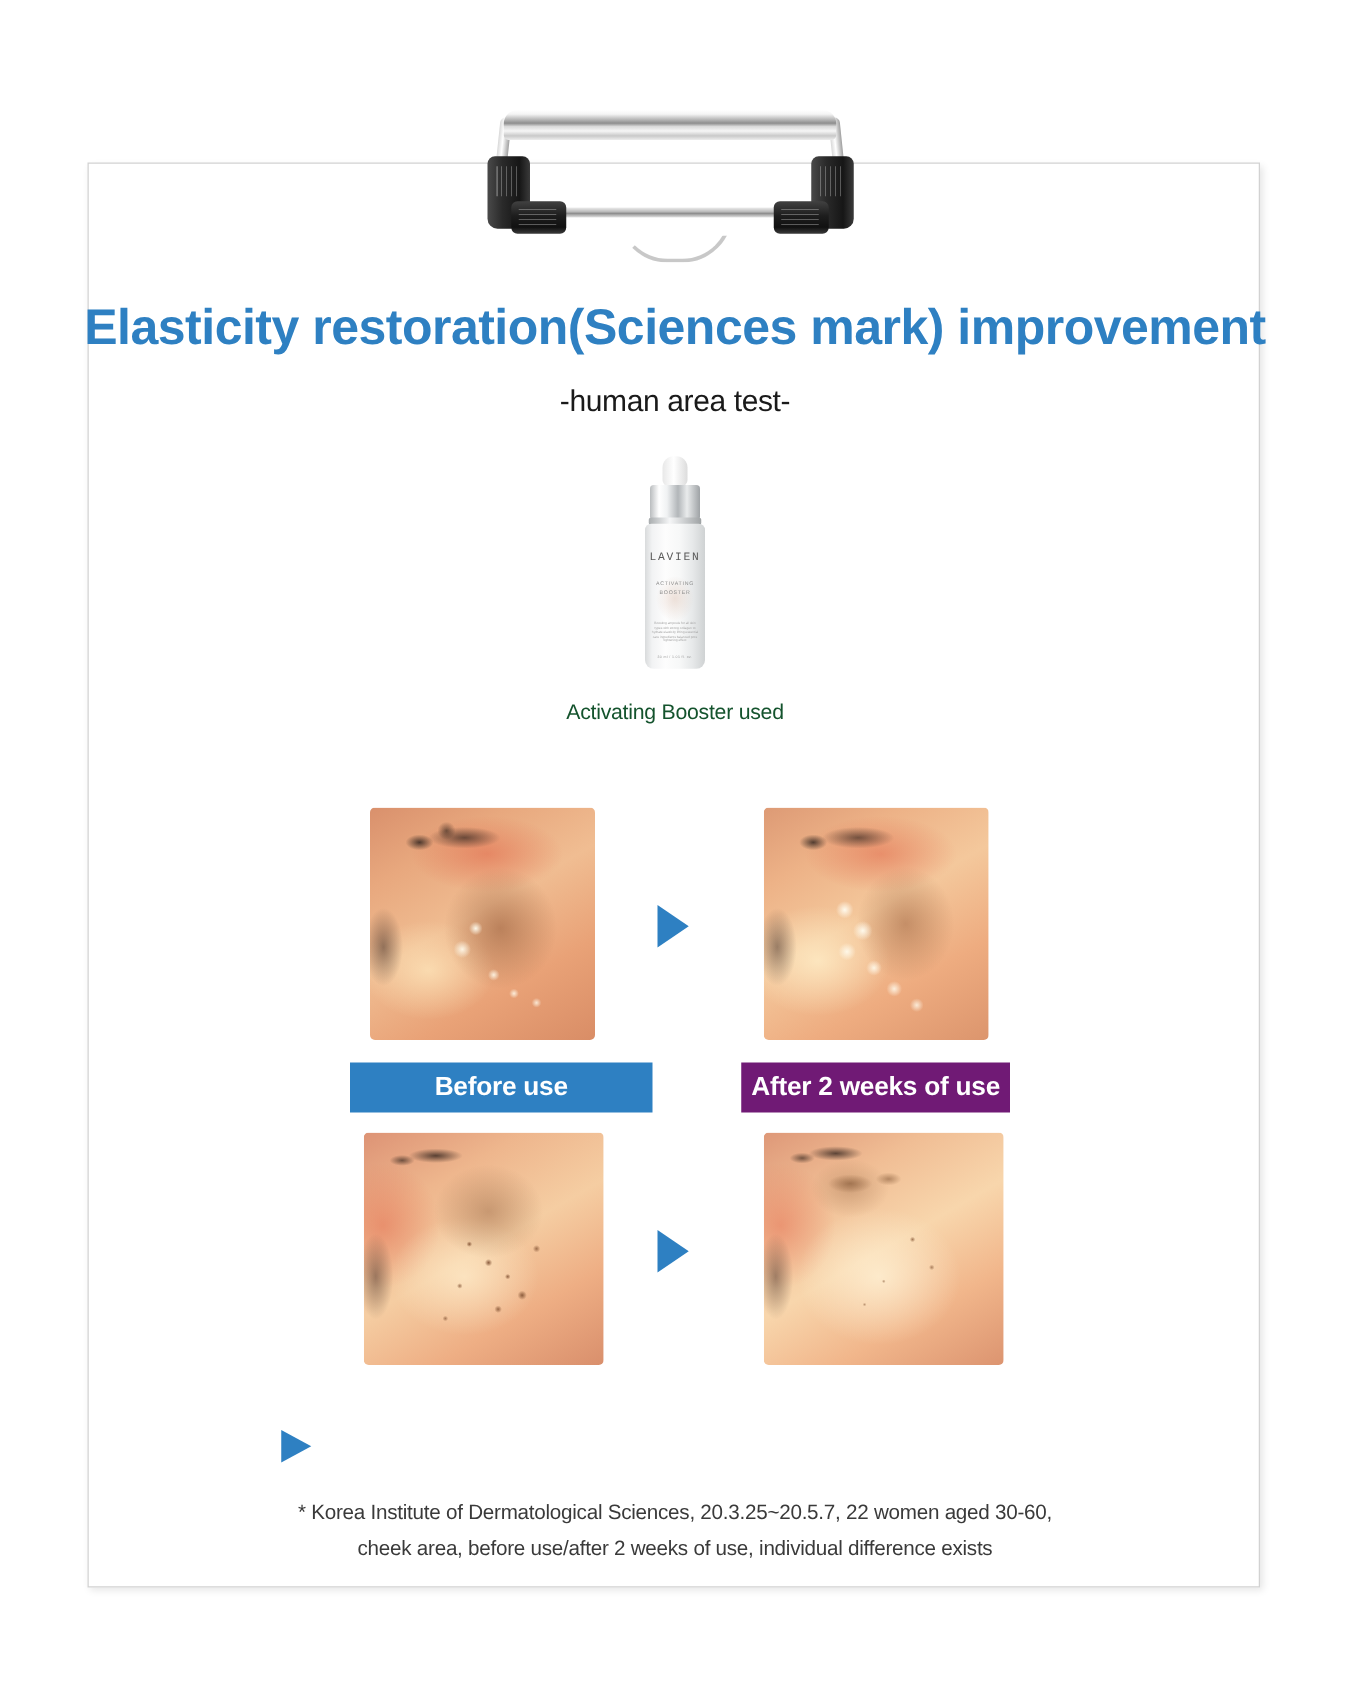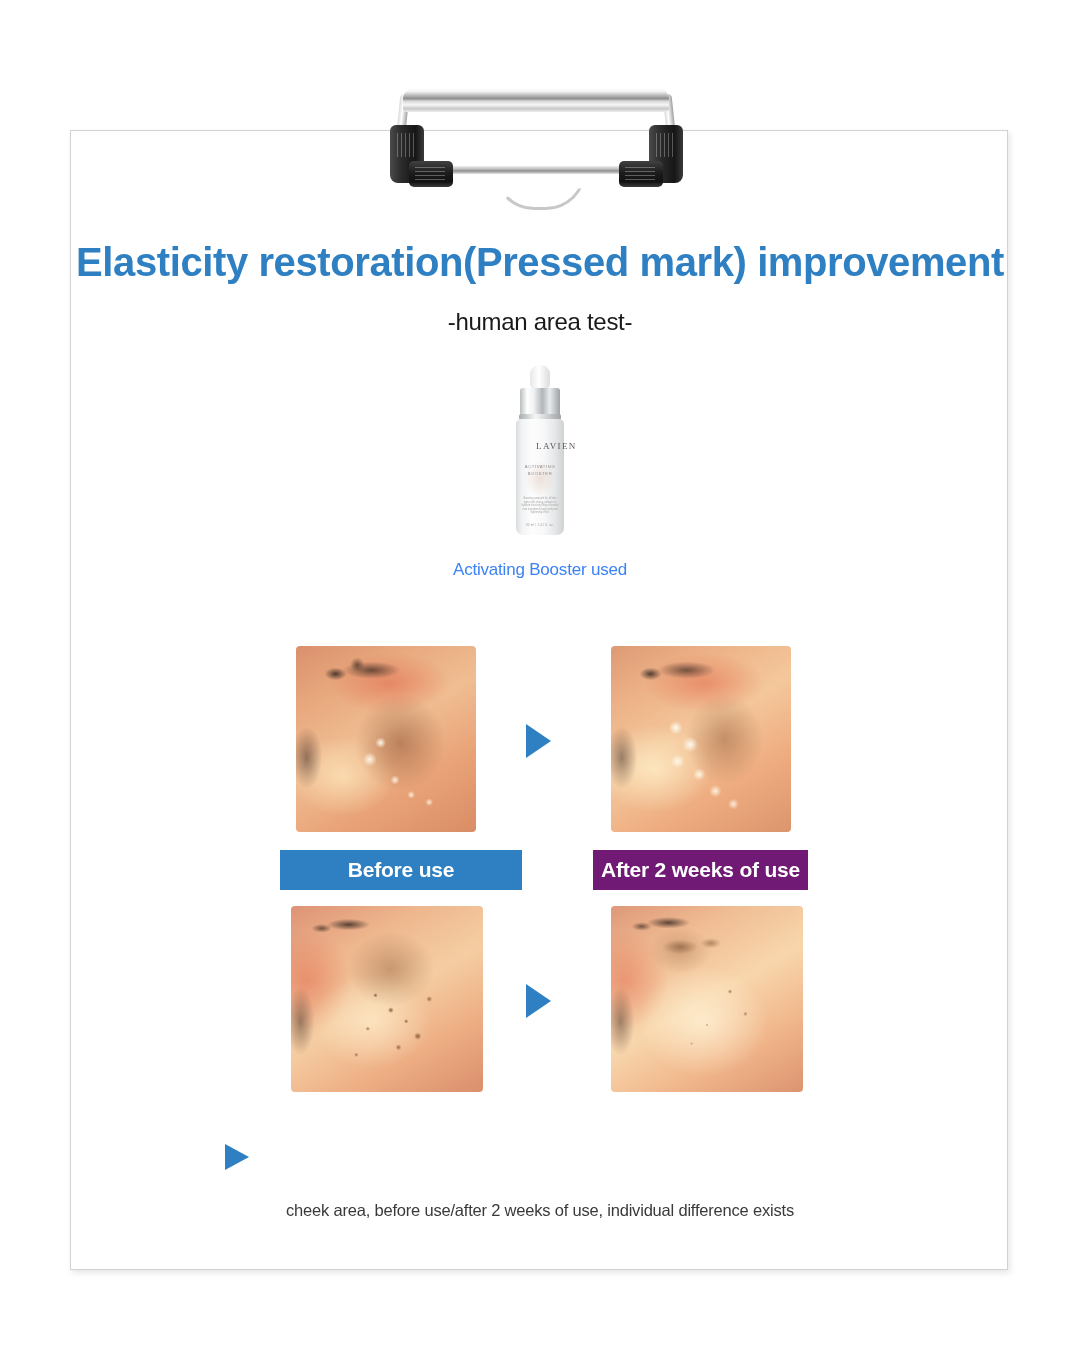--- a/index.html
+++ b/index.html
@@ -190,26 +190,25 @@
     position: absolute;
     left: 9px; top: 42px;
     width: 30px; height: 36px;
     border-radius: 50%;
     background: radial-gradient(ellipse at center, rgba(226,203,190,0.55), rgba(255,255,255,0) 72%);
   }
   .bottle-brand {
     position: absolute;
     left: 0; top: 22px;
     width: 48px;
-    text-align: left;
-    font-family: Liberation Serif, serif;
+    text-align: center;
+    font-family: Liberation Mono, monospace;
     font-size: 9px;
     letter-spacing: 1.4px;
     color: #5a5a5a;
-    margin-left: 20px;
   }
   .bottle-sub {
     position: absolute;
     left: 0; top: 44px;
     width: 48px;
     text-align: center;
     font-size: 4.2px;
     line-height: 7px;
     letter-spacing: 0.6px;
     color: #8d8d8d;
@@ -232,21 +231,21 @@
     letter-spacing: 0.3px;
     color: #9a9a9a;
   }
 
   #bottle-caption {
     position: absolute;
     left: 0; top: 560px;
     width: 1080px;
     text-align: center;
     font-size: 17px;
-    color: #3b82f6;
+    color: #14532d;
     letter-spacing: -0.2px;
   }
 
   
   .scan {
     position: absolute;
     overflow: hidden;
   }
   .scan-inner {
     position: absolute;
@@ -409,21 +408,21 @@
   <div class="clip-lower-bar"></div>
   <div class="clip-dip"></div>
   <div class="clip-grip left"></div>
   <div class="clip-grip right"></div>
   <div class="clip-foot left"></div>
   <div class="clip-foot right"></div>
 </div>
 
 <div id="page-frame"></div>
 
-<div id="title">Elasticity restoration(Pressed mark) improvement</div>
+<div id="title">Elasticity restoration(Sciences mark) improvement</div>
 
 <div id="subtitle">-human area test-</div>
 
 <div id="bottle">
   <div class="bottle-tip"></div>
   <div class="bottle-cap"></div>
   <div class="bottle-collar"></div>
   <div class="bottle-body">
     <div class="bottle-brand">LAVIEN</div>
     <div class="bottle-sub">ACTIVATING BOOSTER</div>
@@ -451,14 +450,15 @@
 <div class="arrow-tri" id="arrow-bottom"></div>
 <div class="scan" id="scan-b-after">
   <div class="scan-inner"></div>
 </div>
 
 <div id="conclusion">
   <div id="conclusion-arrow"></div>
 </div>
 
 <div id="footnote">
+  <div>* Korea Institute of Dermatological Sciences, 20.3.25~20.5.7, 22 women aged 30-60,</div>
   <div>cheek area, before use/after 2 weeks of use, individual difference exists</div>
 </div>
 
 </body></html>

